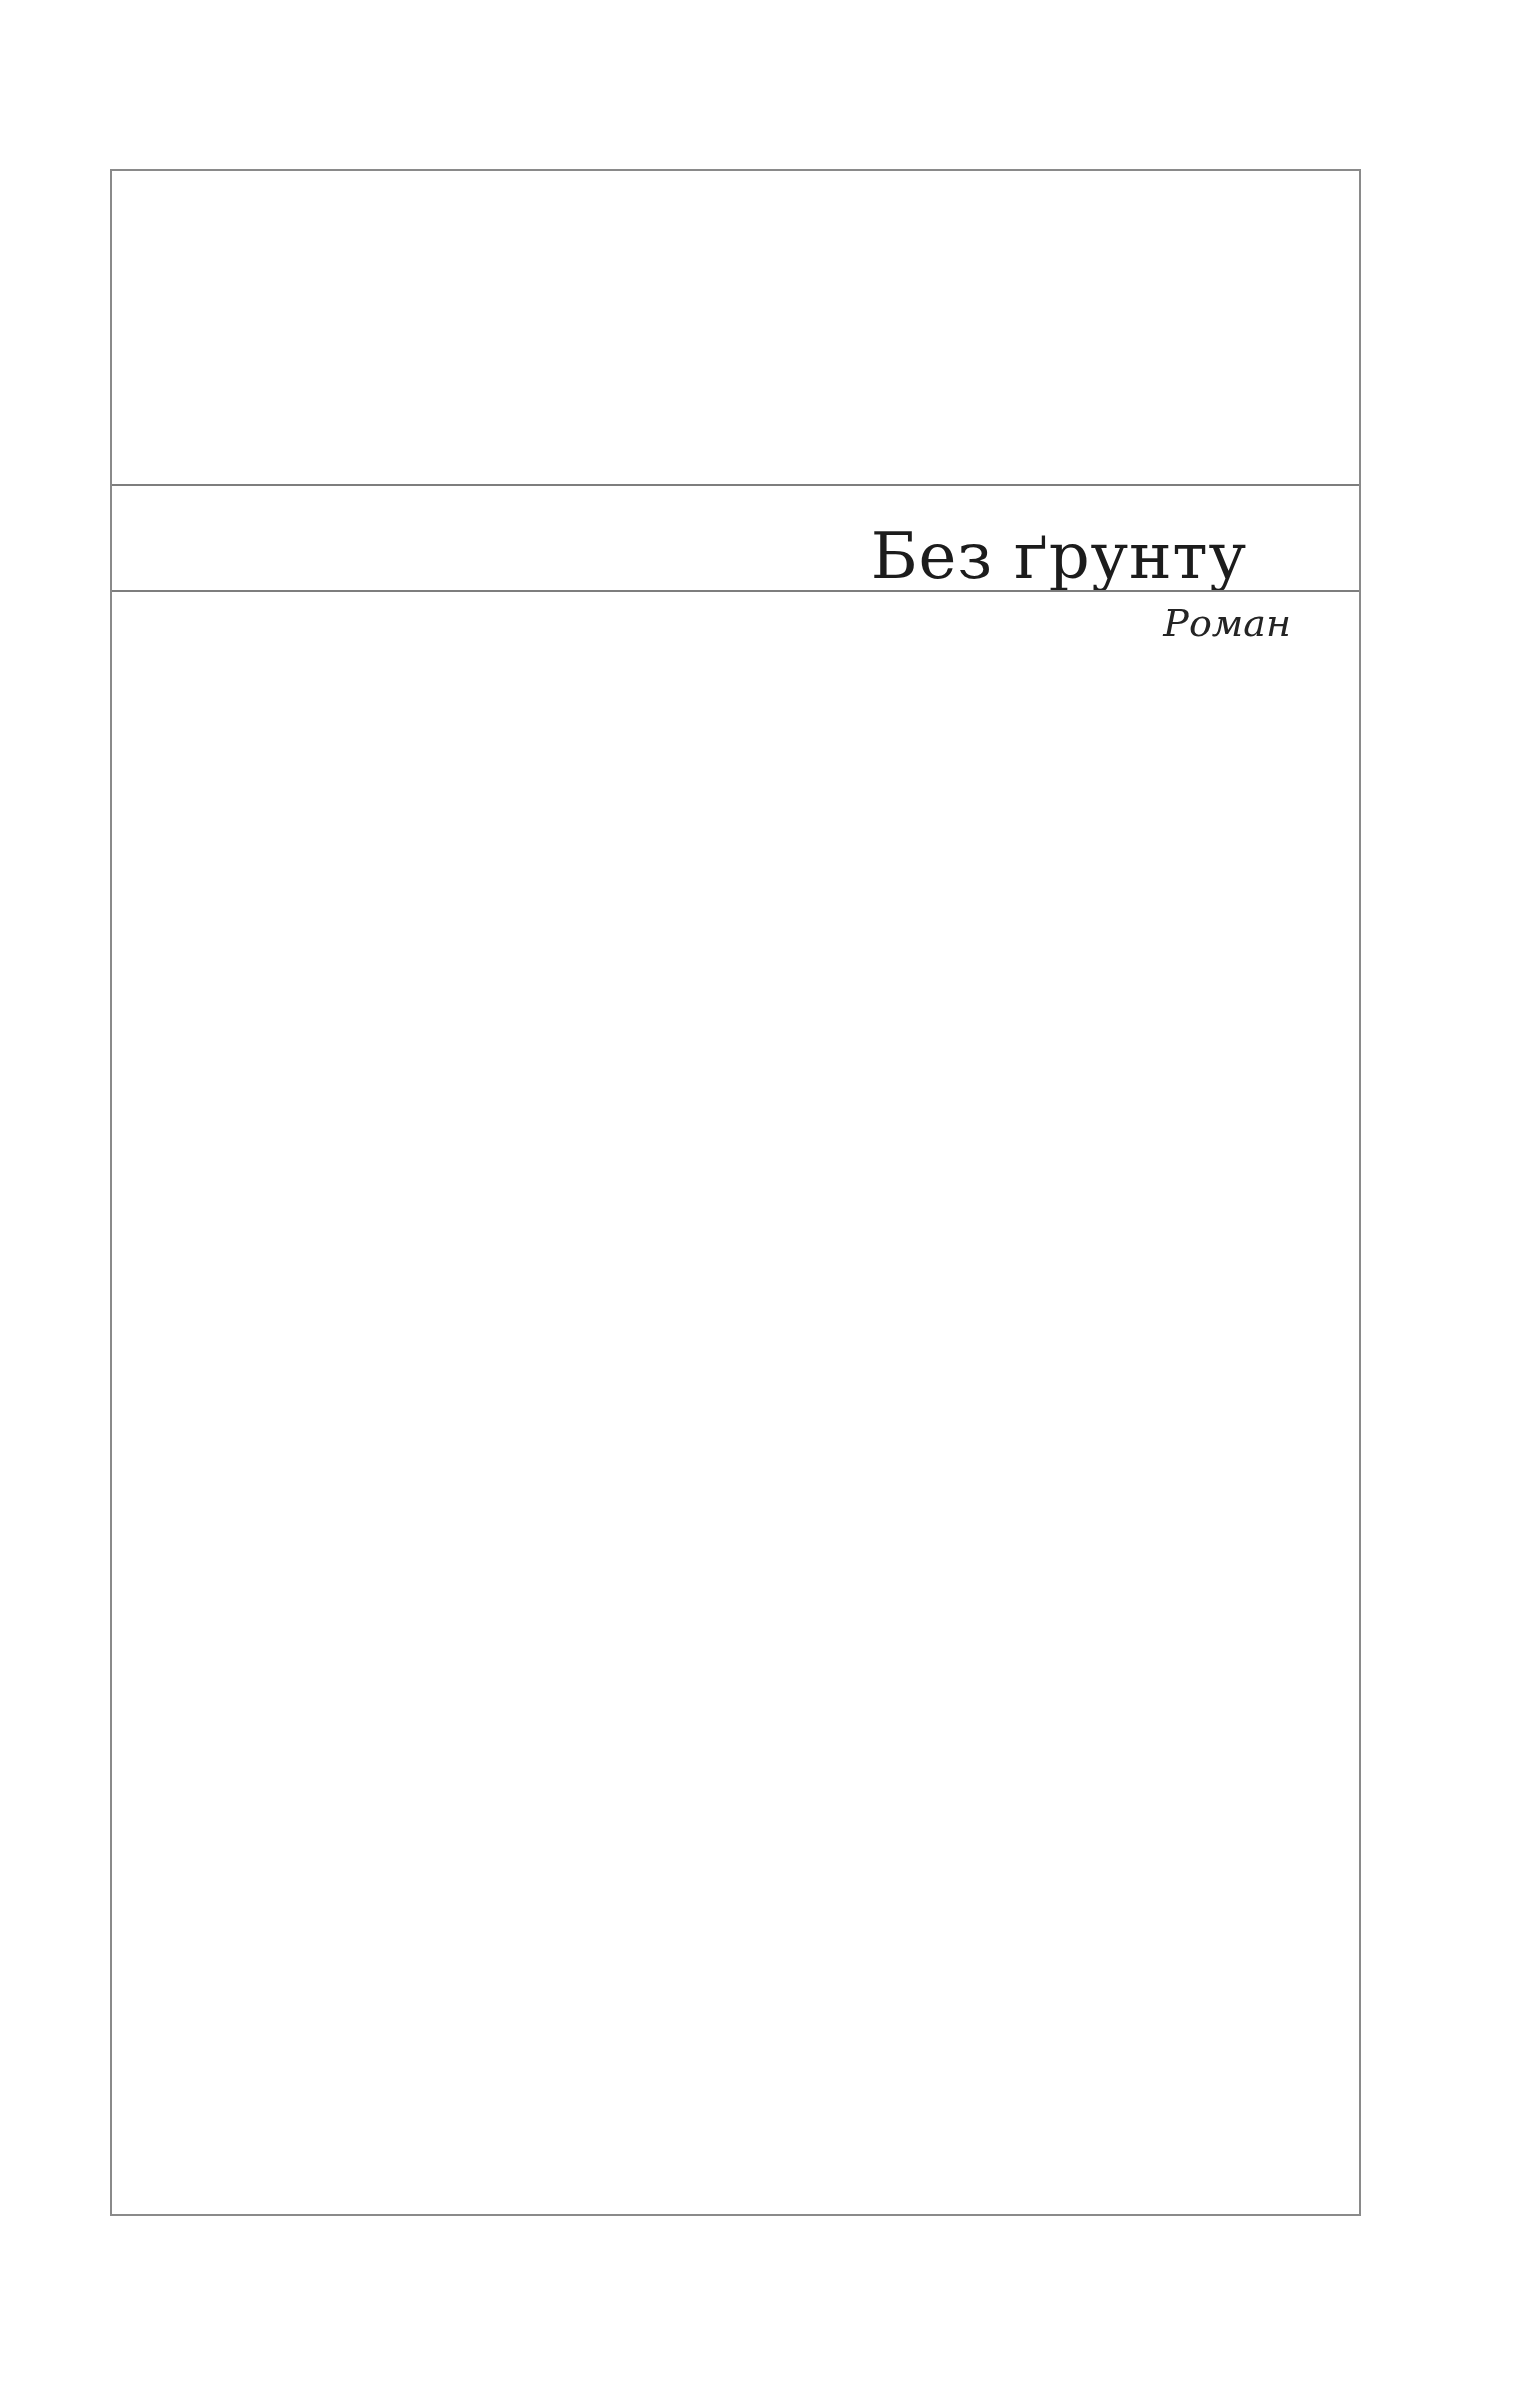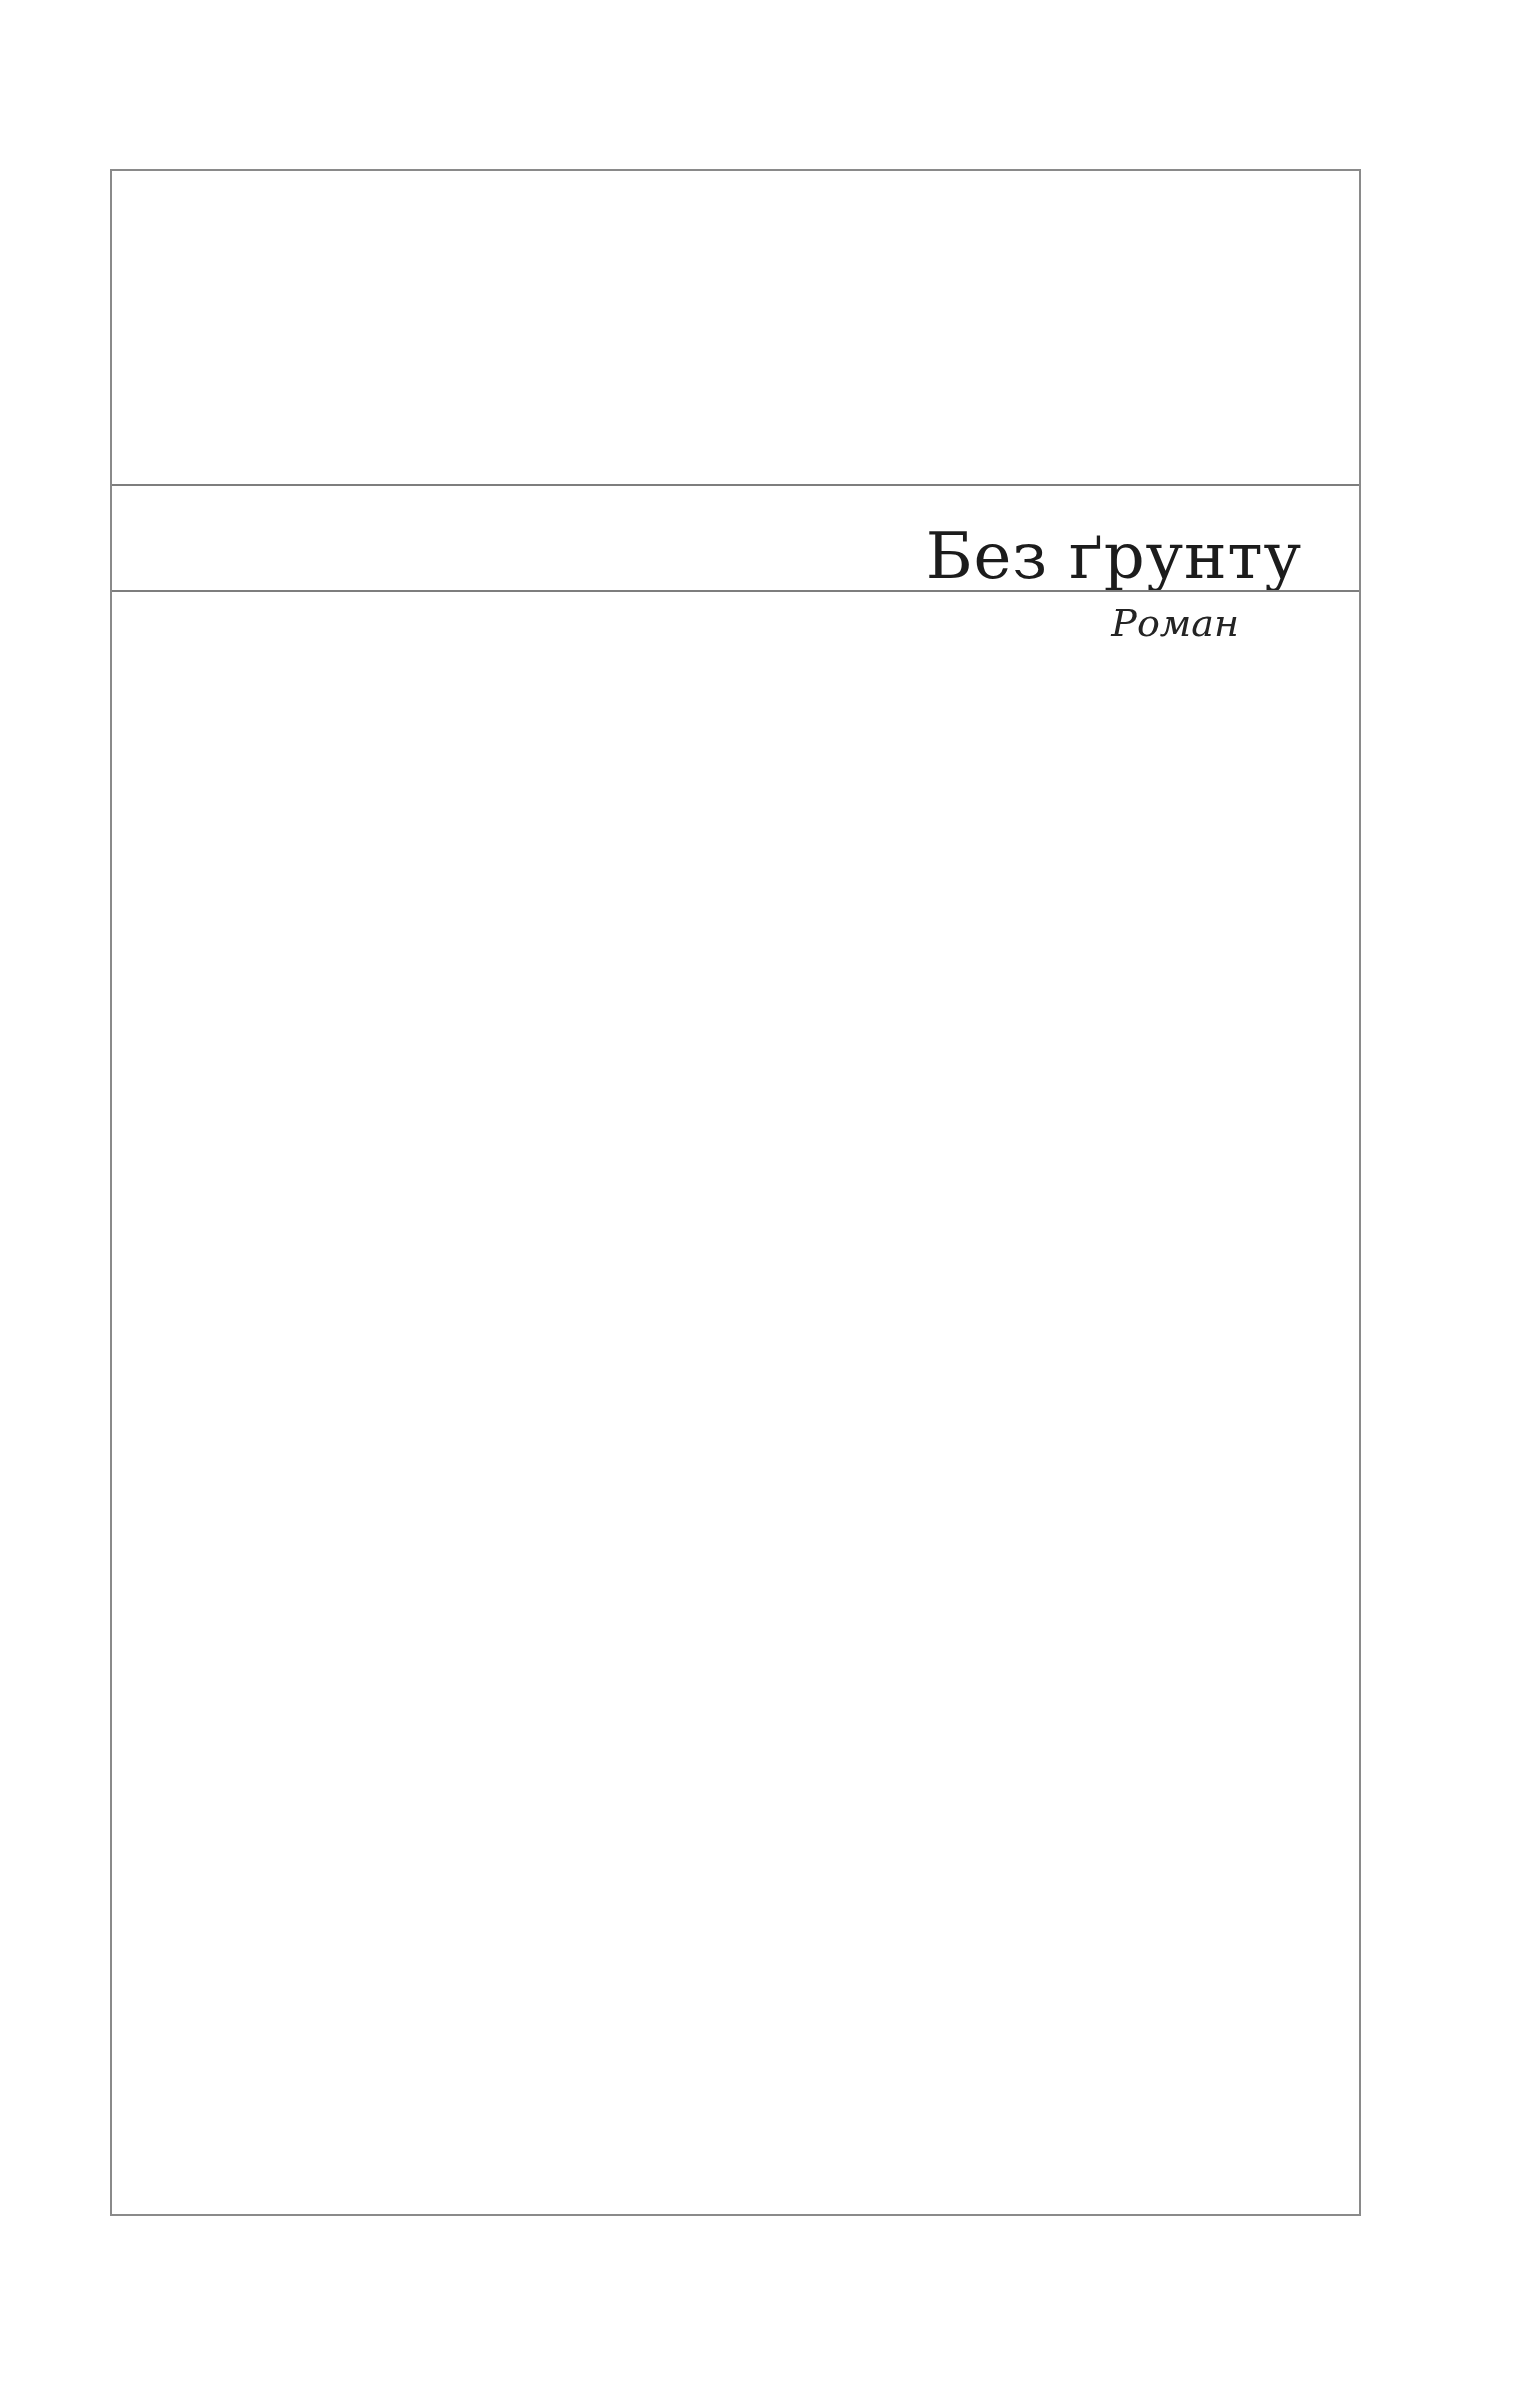--- a/index.html
+++ b/index.html
@@ -29,37 +29,37 @@
     left: 0;
     right: 0;
     top: 313px;              
     height: 108px;           
     box-sizing: border-box;
     border-top: 2.4px solid var(--color-rule, #7e7e7e);
     border-bottom: 2.4px solid var(--color-rule, #7e7e7e);
     display: flex;
     align-items: flex-end;
     justify-content: flex-end;
-    padding-right: 57px;
+    padding-right: 112px;
     overflow: hidden;
   }
   .book-title {
     font-size: 64px;
     line-height: 1.04;
     letter-spacing: 0.8px;
     color: var(--color-title_text, #1c1c1c);
     white-space: nowrap;
   }
   .book-subtitle {
     position: absolute;
     left: 0;
     right: 0;
     top: 432px;              
     text-align: right;
-    padding-right: 120px;
+    padding-right: 68px;
     font-style: italic;
     font-size: 38px;
     line-height: 1.1;
     color: var(--color-subtitle_text, #242424);
     white-space: nowrap;
   }
   .top-box, .body-box {
     position: absolute;
     left: 0;
     right: 0;

